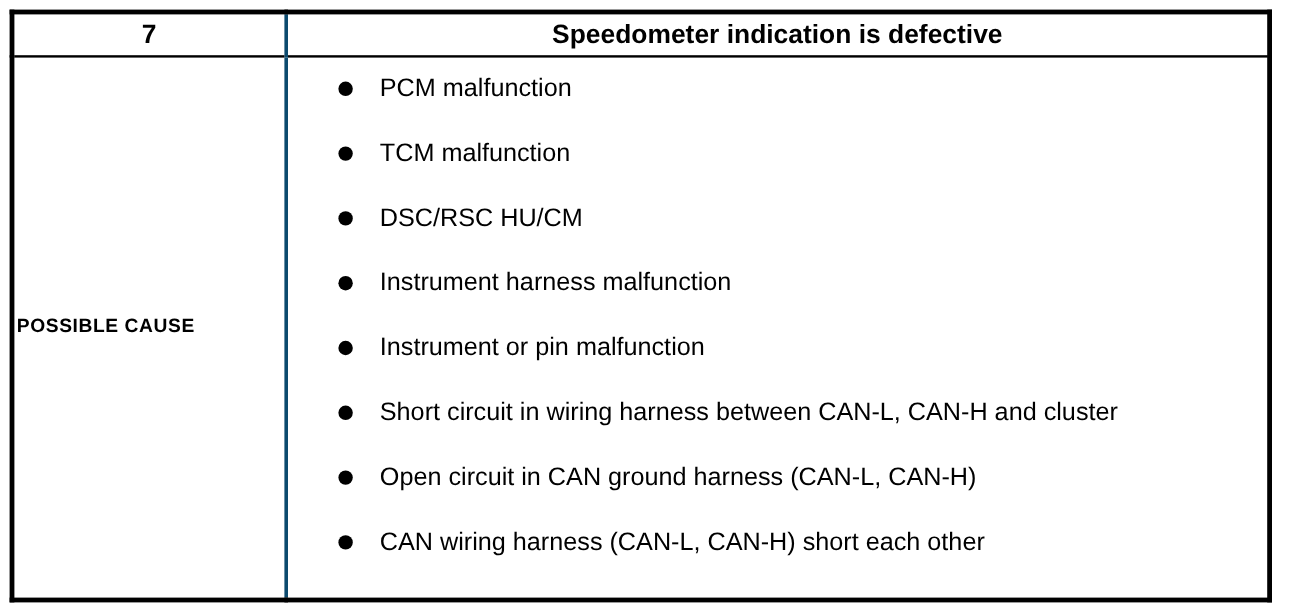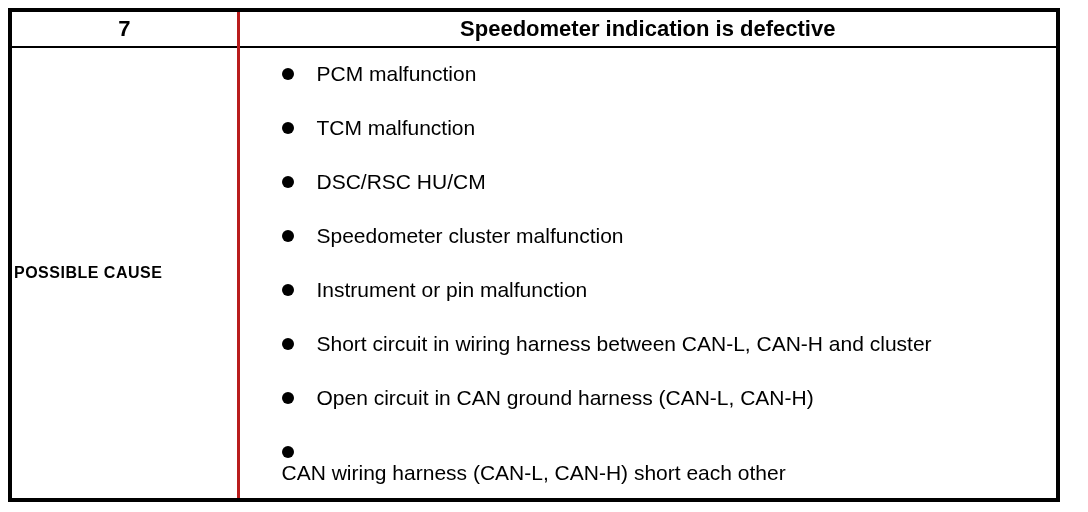--- a/index.html
+++ b/index.html
@@ -19,21 +19,21 @@
     position: absolute;
     left: 8px; top: 8px;
     width: 1052px; height: 494px;
     border-collapse: collapse;
     table-layout: fixed;
     background: #ffffff;
     border: 4px solid #000000;
   }
   col.c1 { width: 228px; }
   td { vertical-align: middle; }
-  .cell-symptom, .cell-causes { border-left: 3px solid #b91c1c; }
+  .cell-symptom, .cell-causes { border-left: 3px solid #0c4a6e; }
   .row-body td { border-top: 2px solid #000000; }
   .row-header { height: 37px; }
   .cell-number, .cell-symptom {
     text-align: center;
     font-weight: bold;
     font-size: 22px;
   }
   .cell-label {
     font-weight: bold;
     font-size: 16px;
@@ -45,21 +45,21 @@
   .cell-causes {
     vertical-align: top;
     padding: 11px 8px 0 42px;
     text-align: center;
   }
   .cause-item {
     display: flex;
     align-items: flex-start;
     margin-bottom: 24px;
   }
-  .cause-item:last-child { margin-bottom: 0; flex-direction: column; }
+  .cause-item:last-child { margin-bottom: 0; }
   .bullet {
     flex: 0 0 12px;
     width: 12px; height: 12px;
     border-radius: 50%;
     background: #000000;
     margin-top: 9px;
     margin-right: 23px;
   }
   .cause-text {
     font-size: 21px;
@@ -92,21 +92,21 @@
               <div class="cause-item">
                 <span class="bullet"></span>
                 <span class="cause-text">TCM malfunction</span>
               </div>
               <div class="cause-item">
                 <span class="bullet"></span>
                 <span class="cause-text">DSC/RSC HU/CM</span>
               </div>
               <div class="cause-item">
                 <span class="bullet"></span>
-                <span class="cause-text">Speedometer cluster malfunction</span>
+                <span class="cause-text">Instrument harness malfunction</span>
               </div>
               <div class="cause-item">
                 <span class="bullet"></span>
                 <span class="cause-text">Instrument or pin malfunction</span>
               </div>
               <div class="cause-item">
                 <span class="bullet"></span>
                 <span class="cause-text">Short circuit in wiring harness between CAN-L, CAN-H and cluster</span>
               </div>
               <div class="cause-item">

